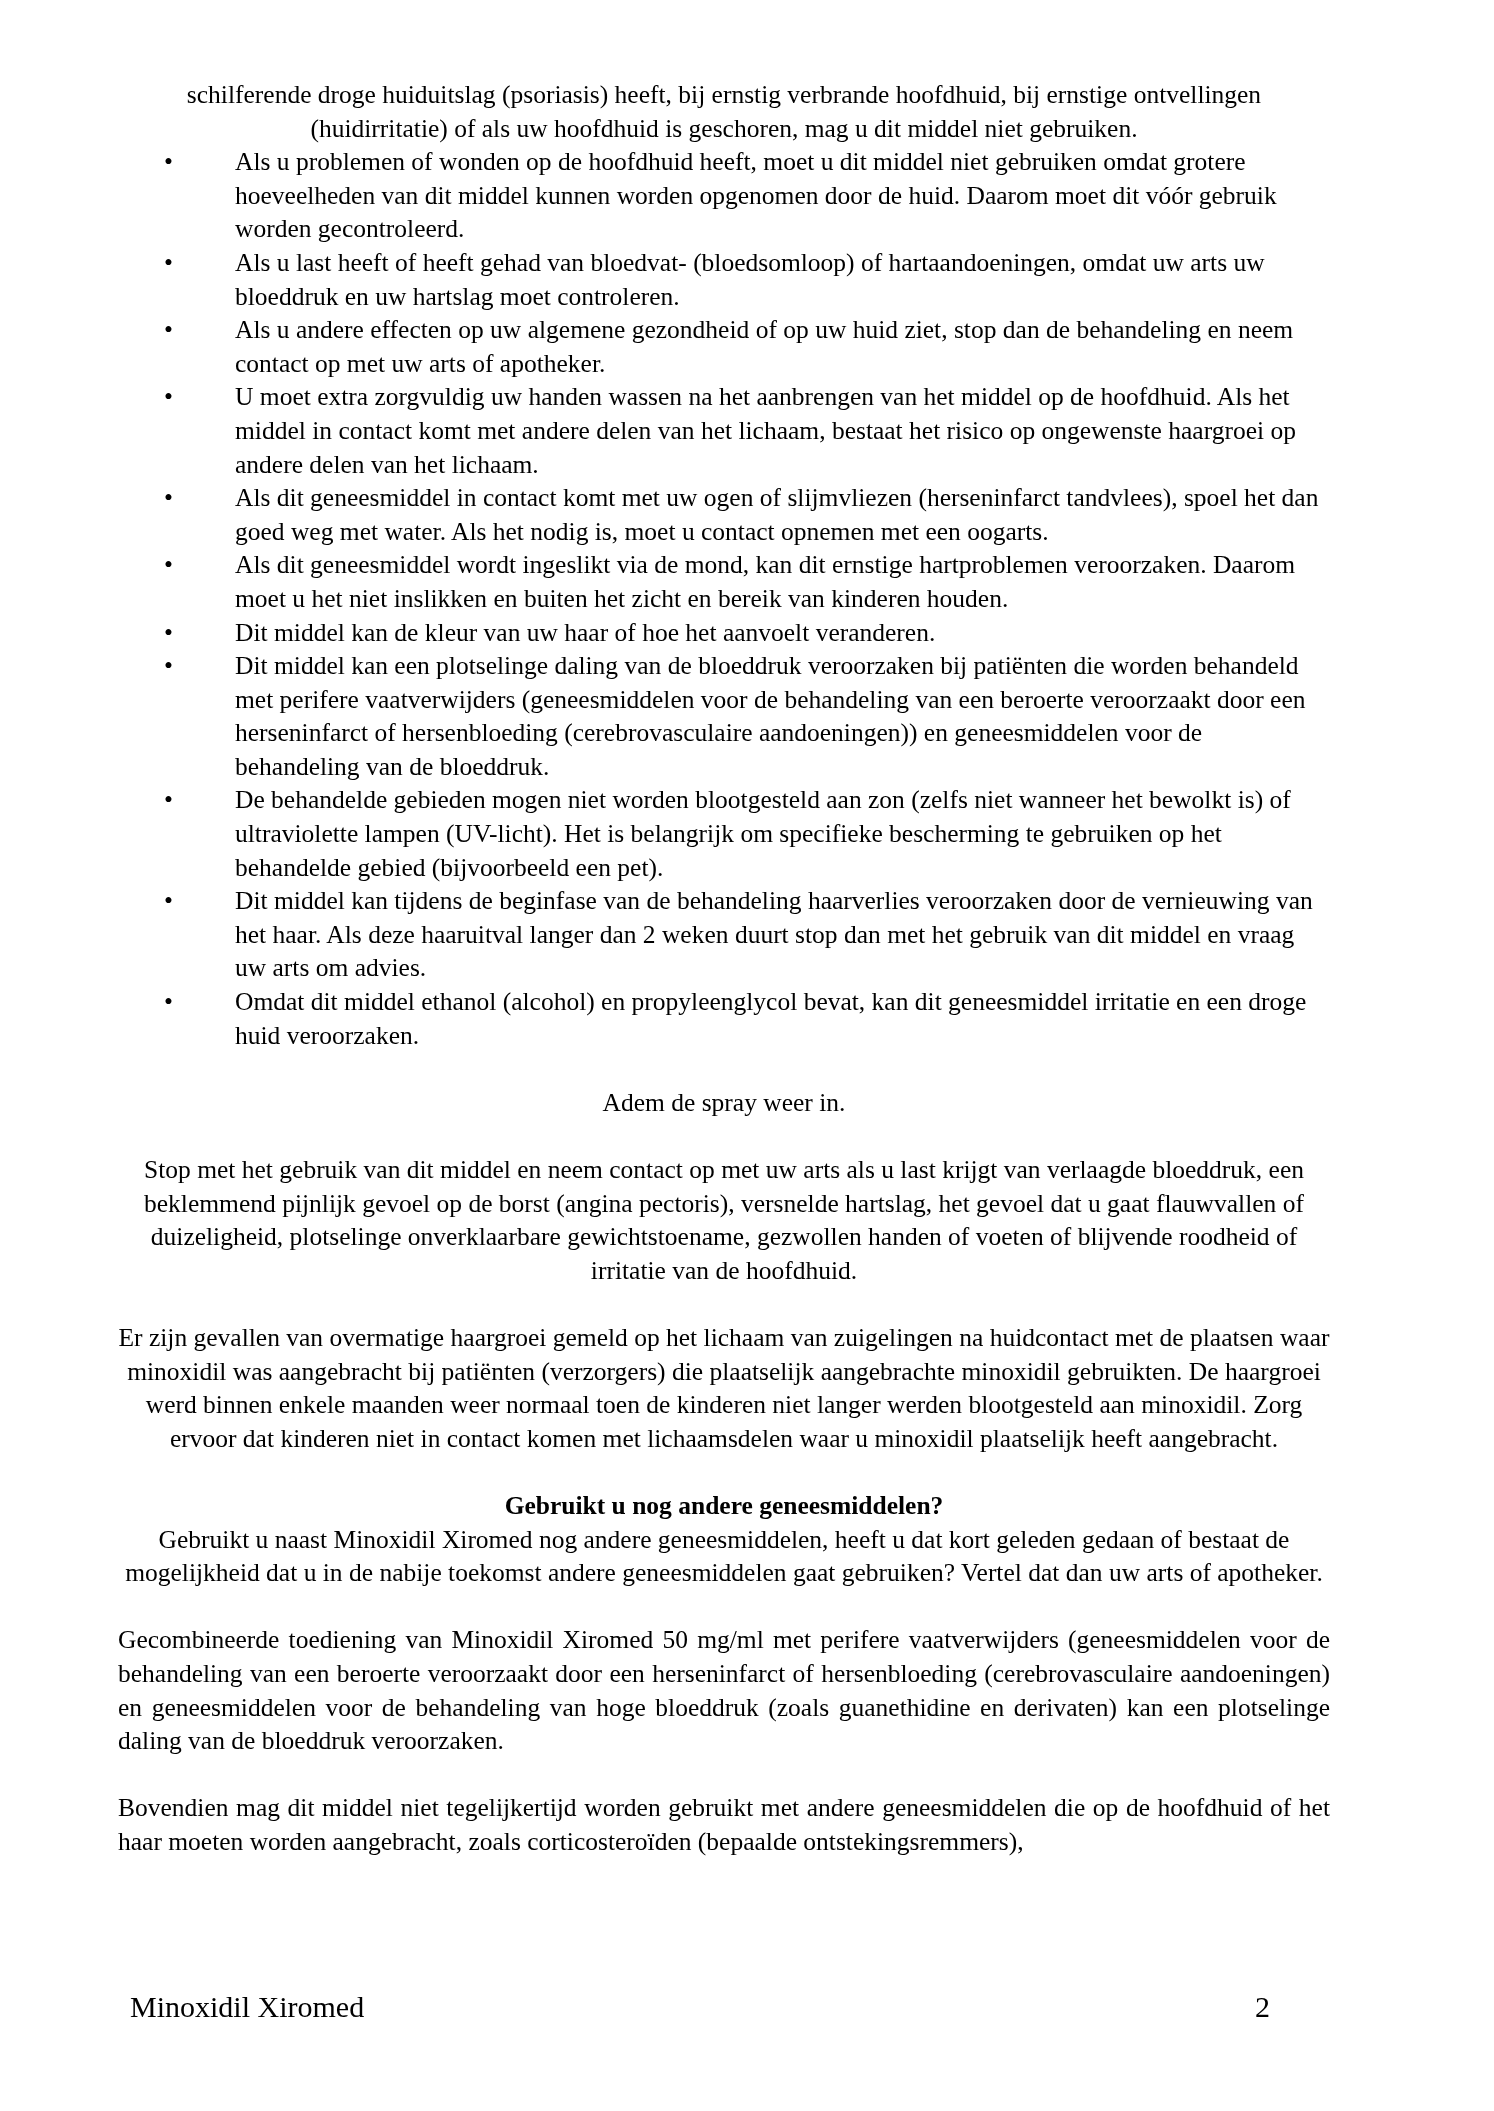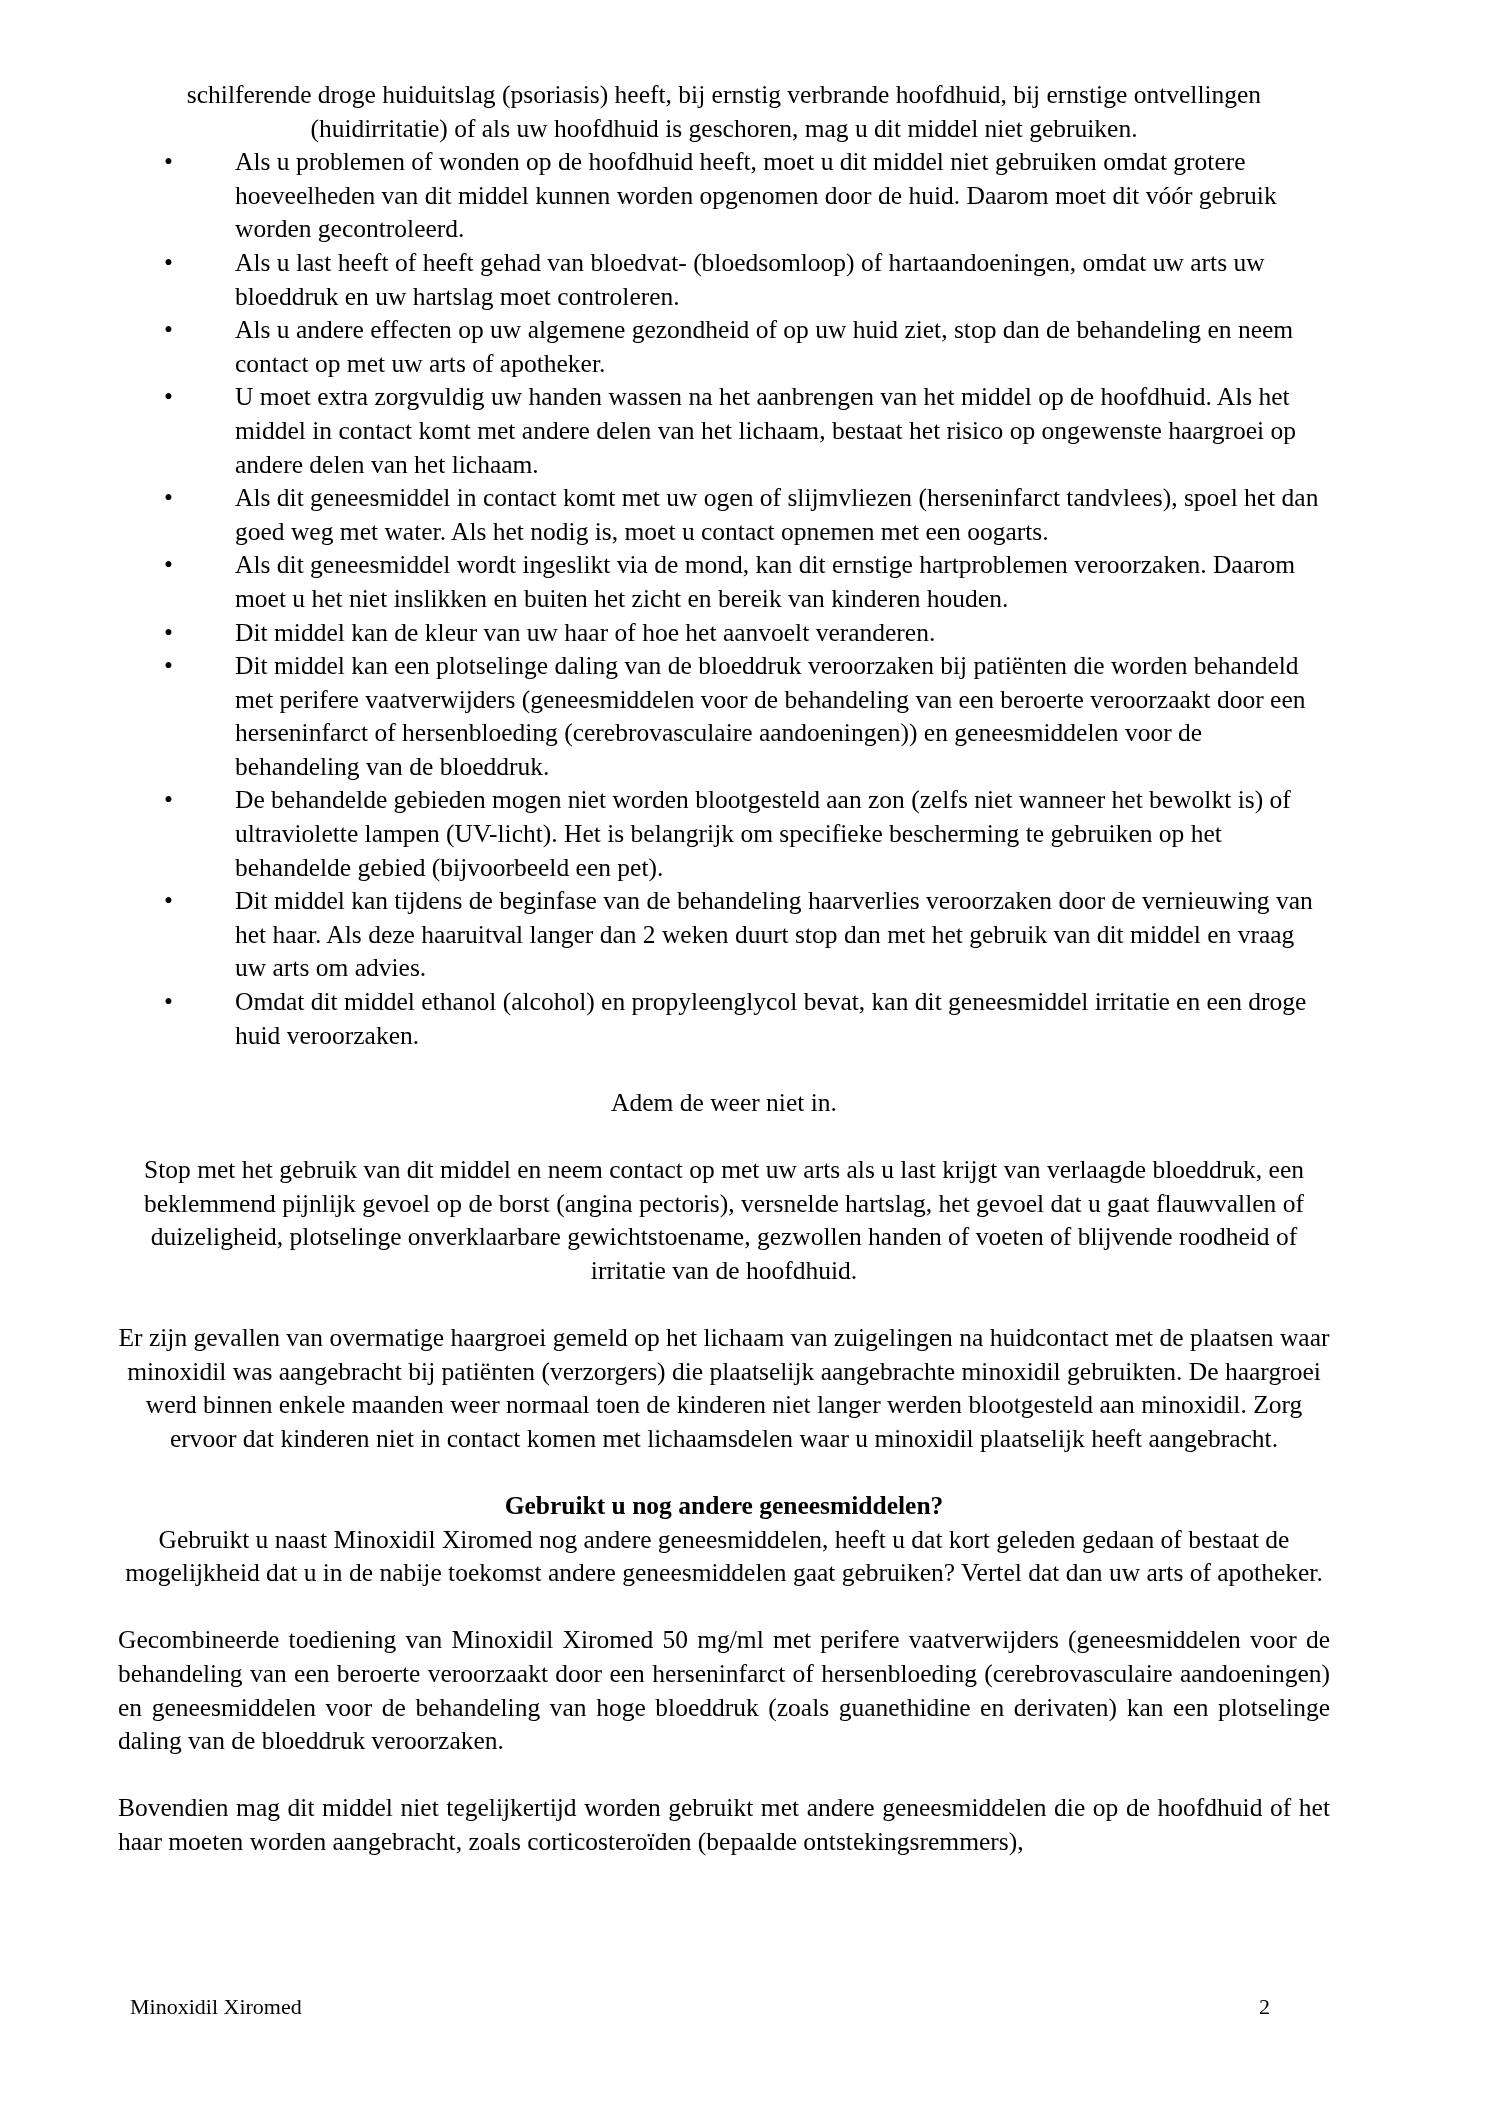--- a/index.html
+++ b/index.html
@@ -68,21 +68,21 @@
   .block {
     margin: 0;
   }
   .gap-para { height: 33.6px; }
 
   .footer {
     position: absolute;
     left: 130px;
     top: 1990px;
     width: 1200px;
-    font-size: 22px;
+    font-size: 30px;
     line-height: 33.6px;
     display: flex;
     justify-content: space-between;
     align-items: baseline;
   }
   .footer-page {
     margin-right: 60px;
   }
 </style>
 </head>
@@ -135,21 +135,21 @@
         <span>Dit middel kan tijdens de beginfase van de behandeling haarverlies veroorzaken door de vernieuwing van het haar. Als deze haaruitval langer dan 2 weken duurt stop dan met het gebruik van dit middel en vraag uw arts om advies.</span>
       </li>
       <li>
         <span class="bullet-dot">•</span>
         <span>Omdat dit middel ethanol (alcohol) en propyleenglycol bevat, kan dit geneesmiddel irritatie en een droge huid veroorzaken.</span>
       </li>
     </ul>
 
     <div class="gap-para"></div>
 
-    <p class="para block">Adem de weer niet in.</p>
+    <p class="para block">Adem de spray weer in.</p>
 
     <div class="gap-para"></div>
 
     <p class="para block">Stop met het gebruik van dit middel en neem contact op met uw arts als u last krijgt van verlaagde bloeddruk, een beklemmend pijnlijk gevoel op de borst (angina pectoris), versnelde hartslag, het gevoel dat u gaat flauwvallen of duizeligheid, plotselinge onverklaarbare gewichtstoename, gezwollen handen of voeten of blijvende roodheid of irritatie van de hoofdhuid.</p>
 
     <div class="gap-para"></div>
 
     <p class="para block">Er zijn gevallen van overmatige haargroei gemeld op het lichaam van zuigelingen na huidcontact met de plaatsen waar minoxidil was aangebracht bij patiënten (verzorgers) die plaatselijk aangebrachte minoxidil gebruikten. De haargroei werd binnen enkele maanden weer normaal toen de kinderen niet langer werden blootgesteld aan minoxidil. Zorg ervoor dat kinderen niet in contact komen met lichaamsdelen waar u minoxidil plaatselijk heeft aangebracht.</p>
 
 

